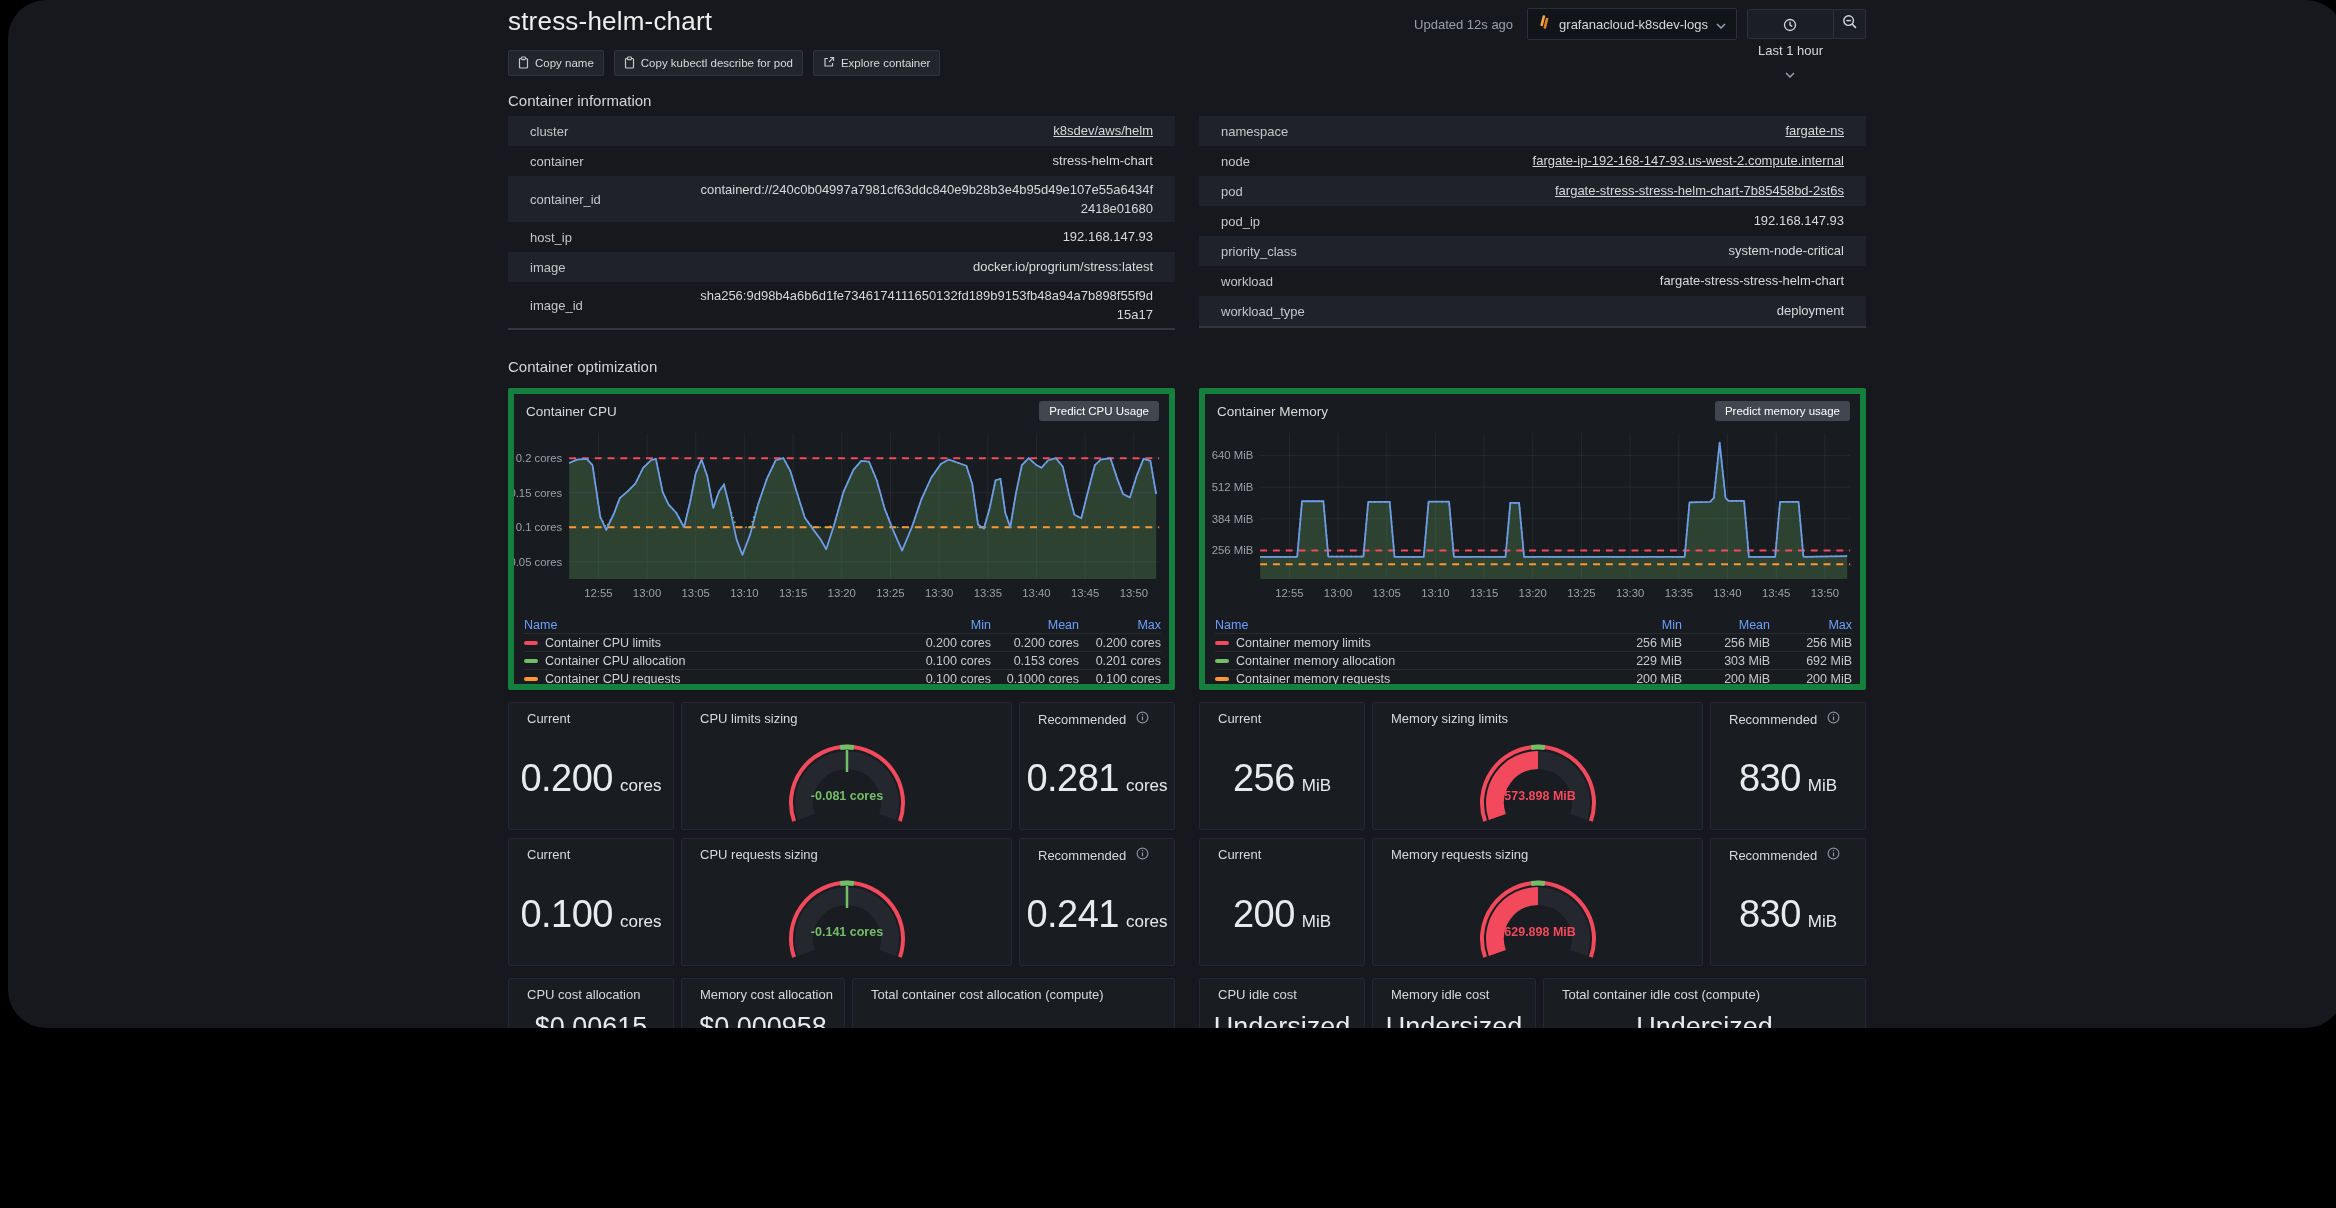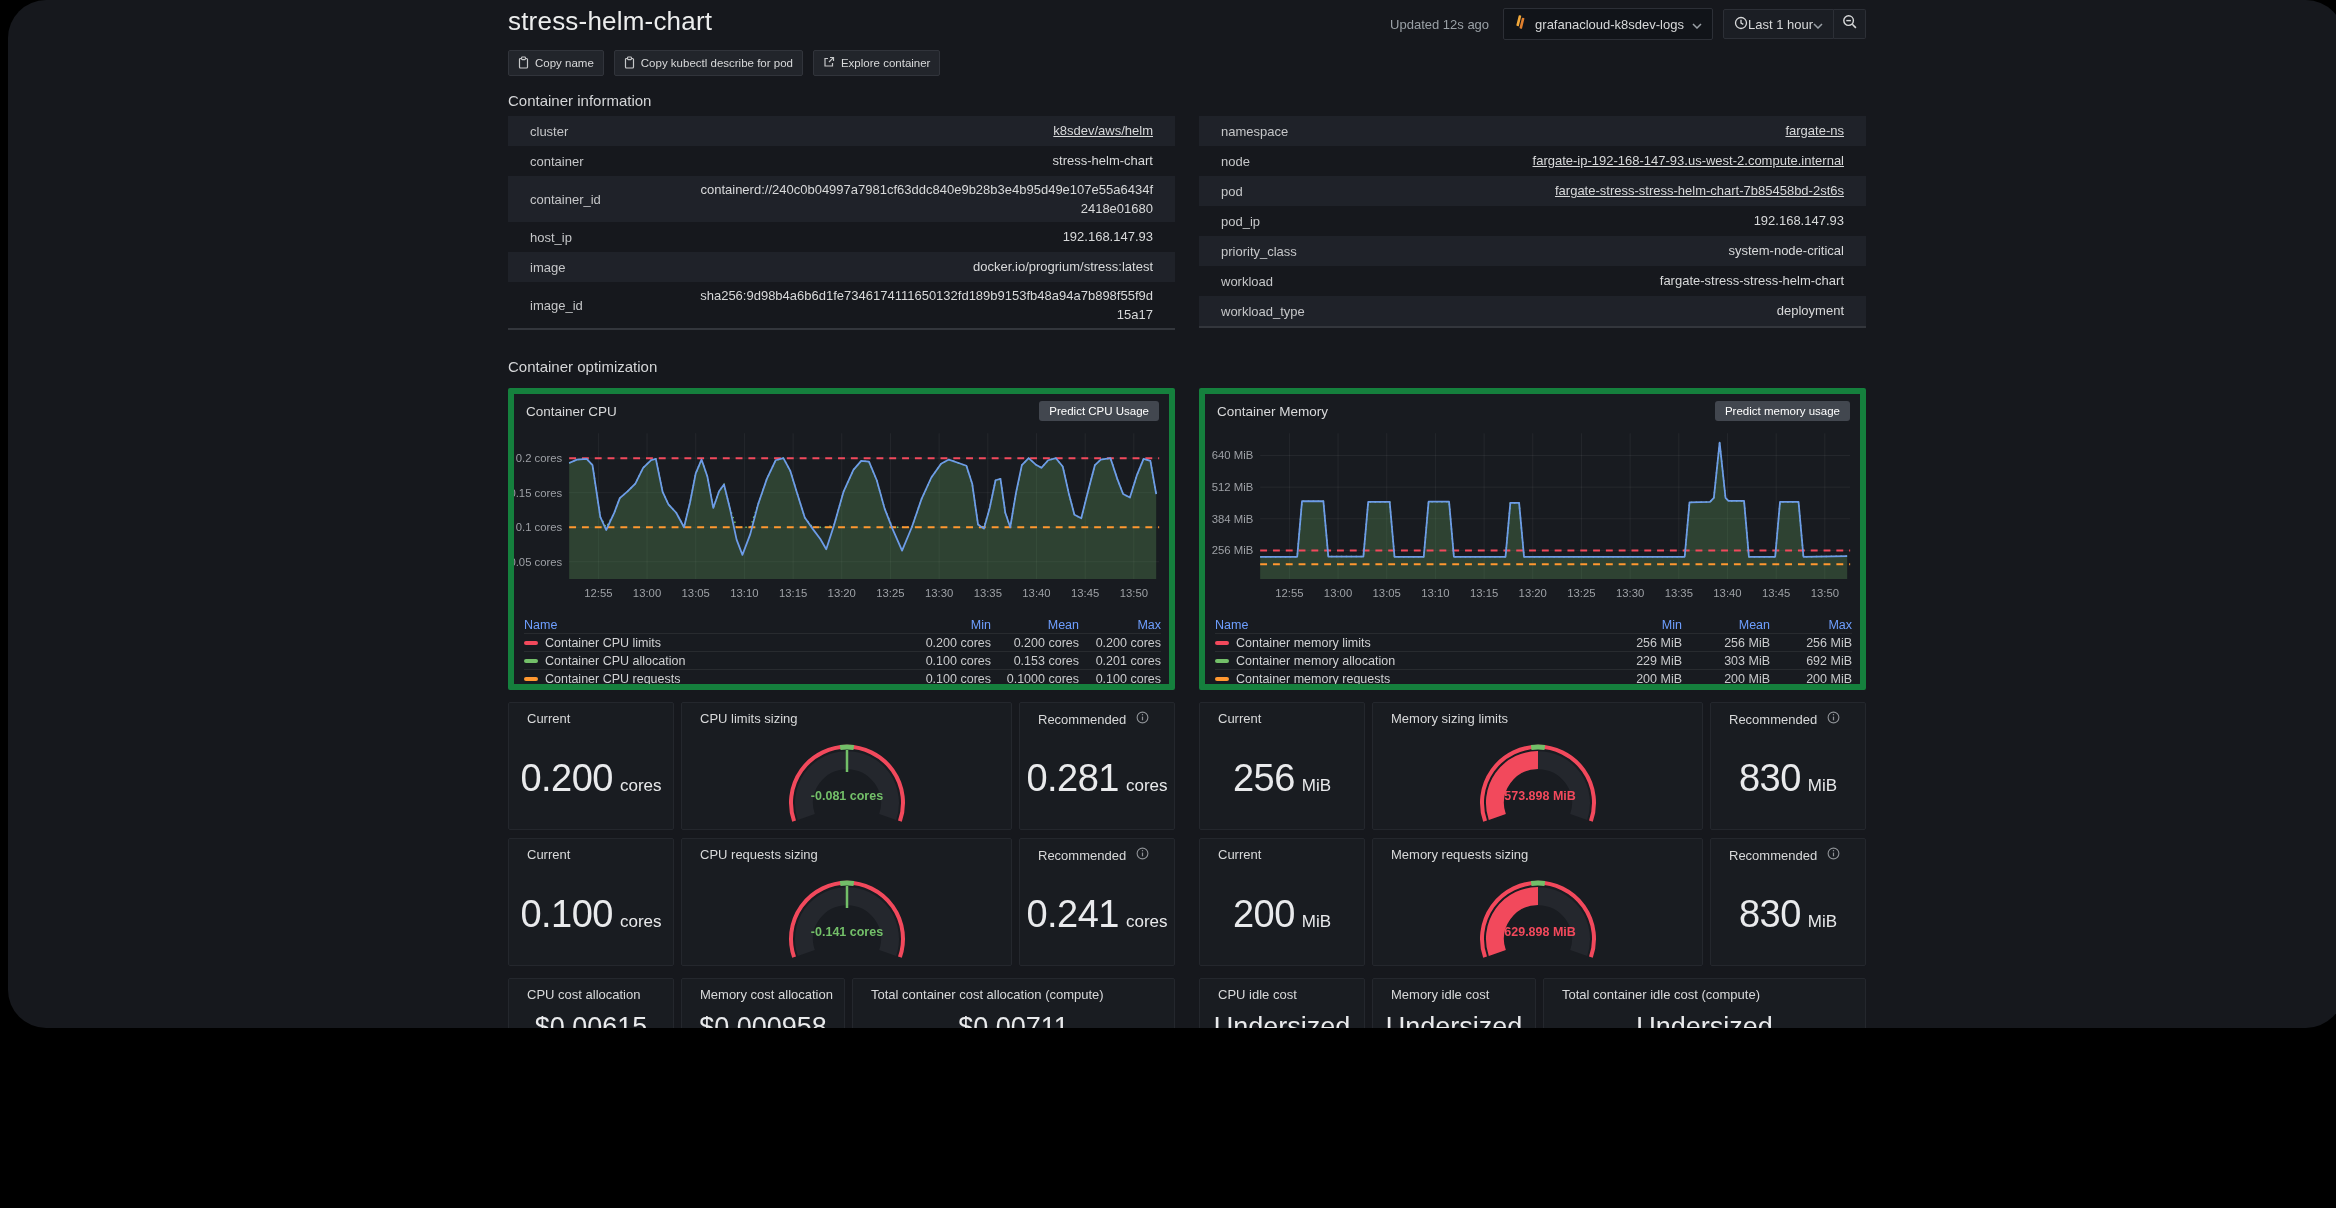--- a/index.html
+++ b/index.html
@@ -6,21 +6,21 @@
   body{width:2336px;height:1208px;font-family:"Liberation Sans",sans-serif;-webkit-font-smoothing:antialiased;}
   .page{position:relative;width:2336px;height:1028px;background:#16181d;border-radius:38px;overflow:hidden;margin-left:8px;}
   .content{position:absolute;left:500px;top:0;width:1358px;}
   
   .topbar{display:flex;justify-content:space-between;align-items:flex-start;padding-top:6px;}
   .topbar h1{margin:0;font-size:26px;font-weight:500;color:#eceded;letter-spacing:.2px;}
   .top-controls{display:flex;align-items:center;gap:10px;margin-top:2px;}
   .updated{font-size:13px;color:#9aa0a6;margin-right:4px;}
   .ds-picker{height:30px;background:#111419;border:1px solid #2c2f36;border-radius:2px;display:flex;align-items:center;gap:8px;padding:0 10px;font-size:13px;color:#d8d9da;cursor:pointer;}
   .time-wrap{display:flex;}
-  .time-picker{height:30px;box-sizing:border-box;background:#1b1e24;border:1px solid #2c2f36;border-radius:2px 0 0 2px;display:flex;gap:0;padding:0 10px;align-items:center;font-size:13px;font-weight:500;color:#d8d9da;cursor:pointer;}
+  .time-picker{height:30px;box-sizing:border-box;background:#1b1e24;border:1px solid #2c2f36;border-radius:2px 0 0 2px;display:flex;gap:8px;padding:8px 10px;align-items:center;font-size:13px;font-weight:500;color:#d8d9da;cursor:pointer;flex-direction:column;}
   .zoom-out-btn{height:30px;width:32px;box-sizing:border-box;background:#1b1e24;border:1px solid #2c2f36;border-left:none;border-radius:0 2px 2px 0;display:flex;align-items:center;justify-content:center;cursor:pointer;}
   
   .toolbar{margin-top:10px;display:flex;}
   .tb-btn{height:24px;background:#22252b;border:1px solid #31343b;border-radius:2px;color:#d8d9da;font-size:11.5px;font-weight:500;display:inline-flex;gap:6px;align-items:center;padding:0 9px;margin-right:10px;cursor:pointer;}
   
   .section-label{font-size:15px;color:#d4d5d7;}
   .lbl-info{margin-top:16px;height:20px;}
   .lbl-opt{margin-top:28px;height:20px;}
   .grid2{display:grid;grid-template-columns:1fr 1fr;gap:24px;align-items:start;}
   
@@ -566,23 +566,20 @@
               <span>Memory cost allocation</span>
             </div>
             <div class="cost-center">
               <div class="cost-val">$0.000958</div>
             </div>
           </div>
           <div class="panel cost-panel">
             <div class="p-title">
               <span>Total container cost allocation (compute)</span>
             </div>
-            <div class="cost-center">
-              <div class="cost-val">$0.00711</div>
-            </div>
           </div>
         </div>
         <div class="sub3 costs">
           <div class="panel cost-panel">
             <div class="p-title">
               <span>CPU idle cost</span>
             </div>
             <div class="cost-center">
               <div class="cost-val">Undersized</div>
             </div>

